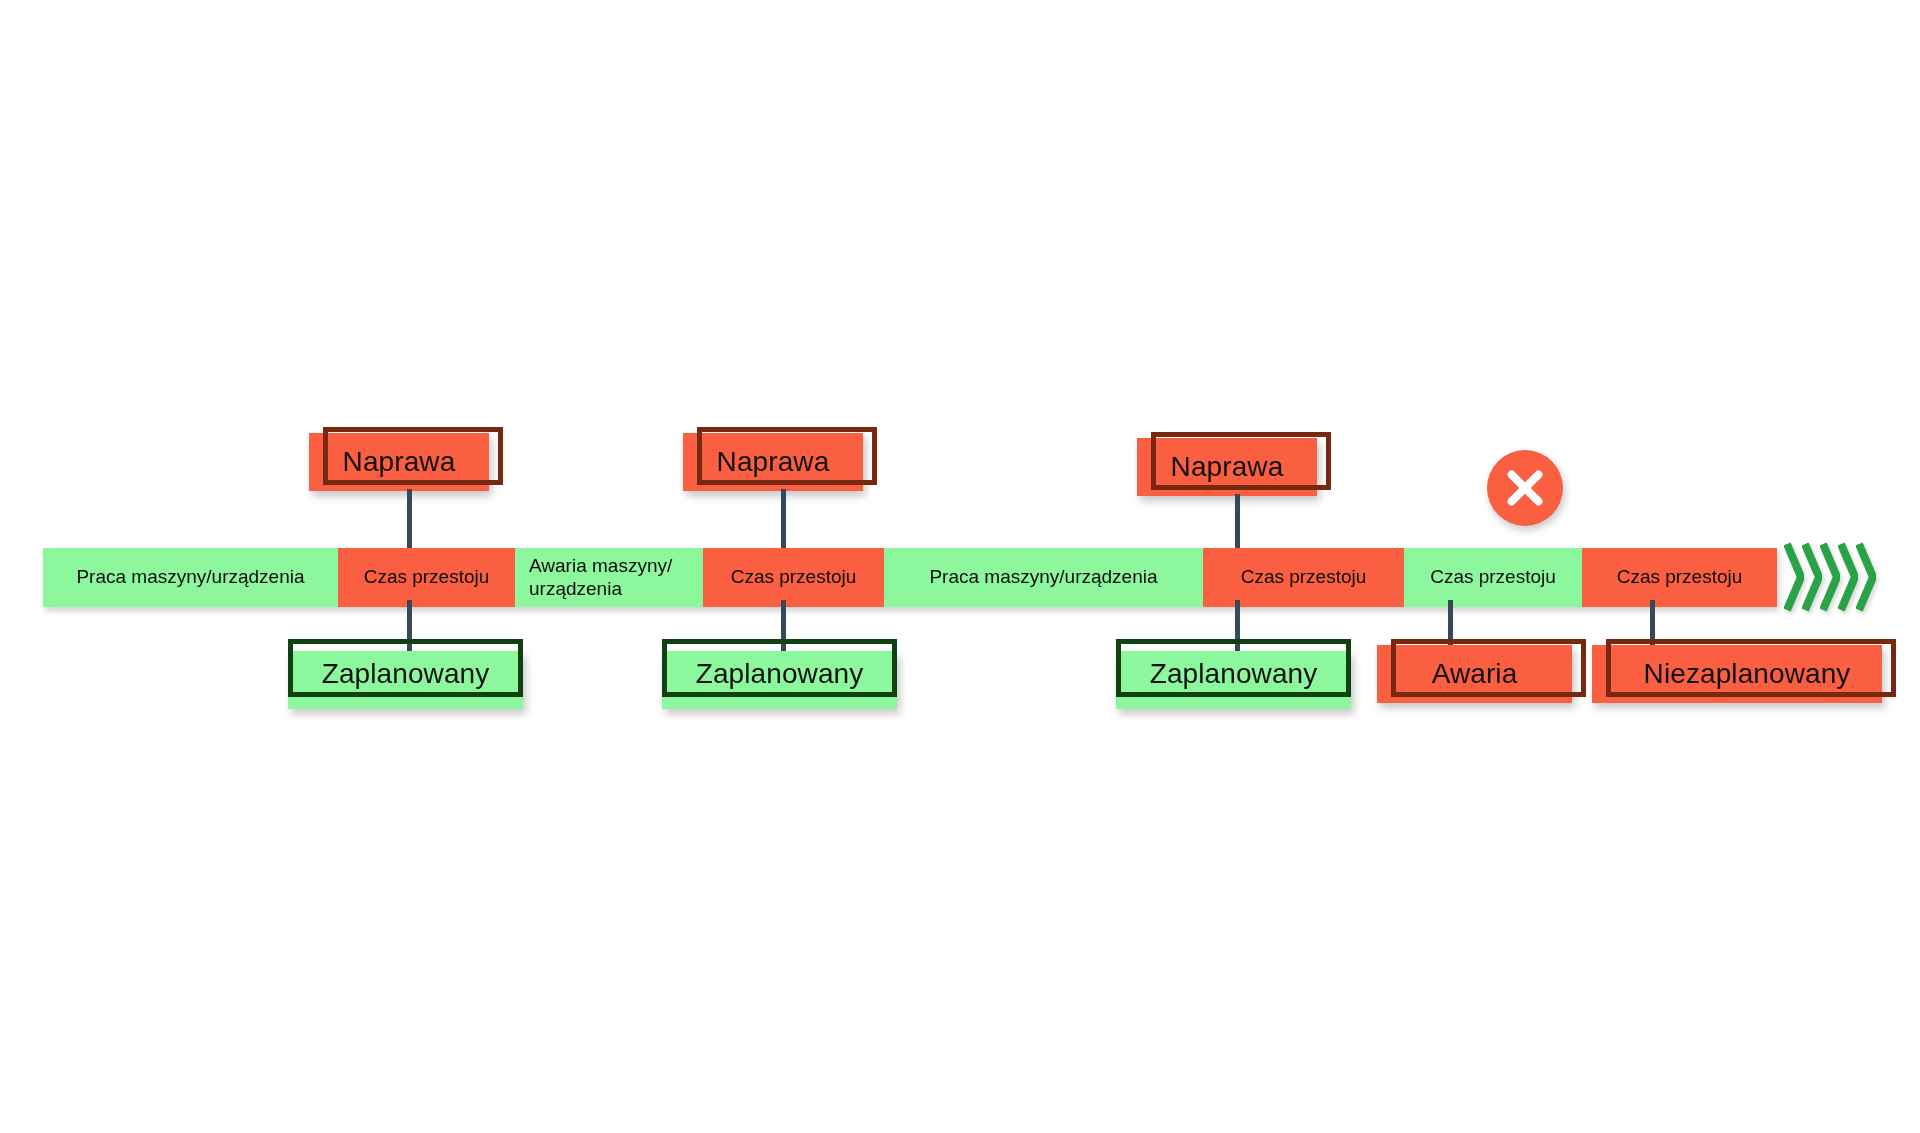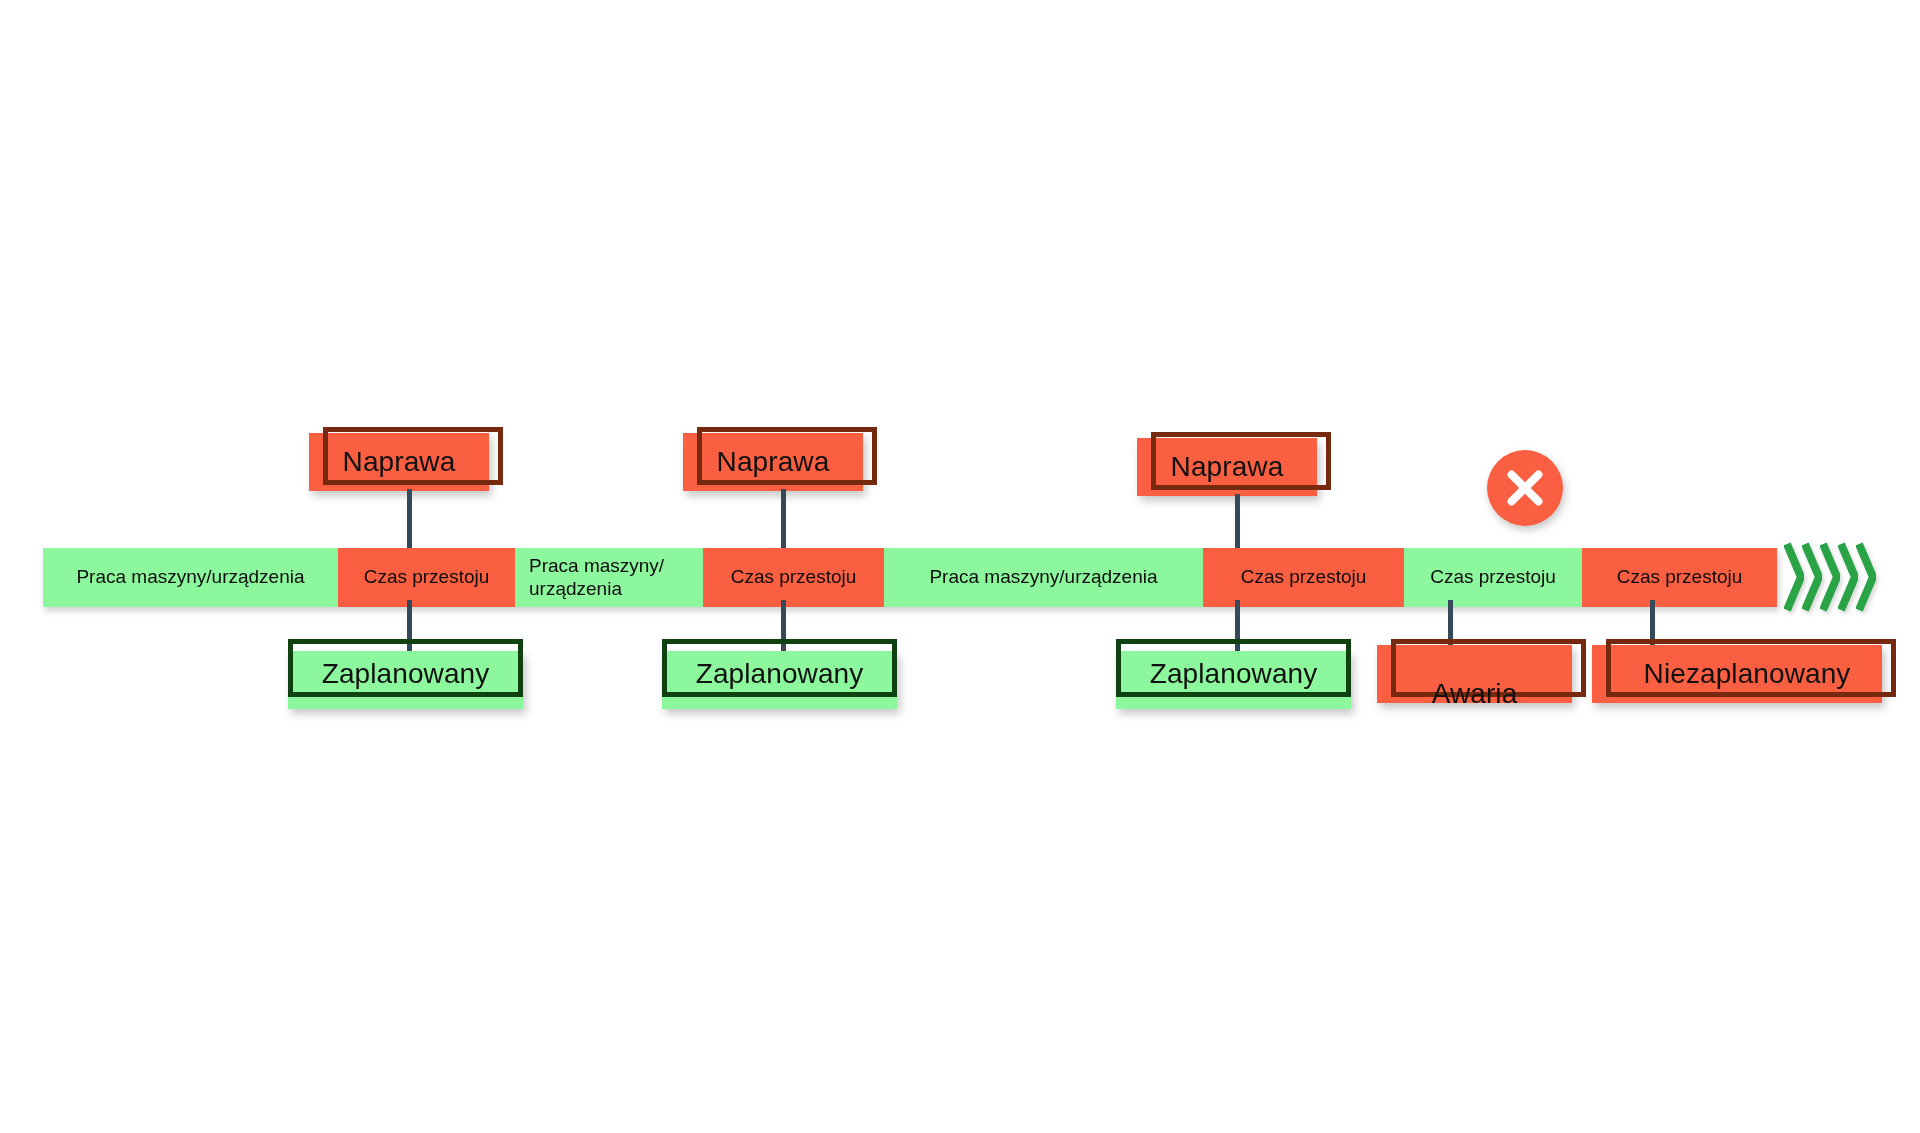--- a/index.html
+++ b/index.html
@@ -126,21 +126,21 @@
   <div class="stem" style="left:1235px; top:494px; height:55px;"></div>
 
   <div class="xcircle" style="left:1487px; top:450px;"></div>
 
   <div class="timeline">
 
     <div class="seg green" style="left:0px;    width:295px;">Praca maszyny/urządzenia</div>
 
     <div class="seg orange" style="left:295px;  width:177px;">Czas przestoju</div>
 
-    <div class="seg green" style="left:472px;  width:188px; justify-content:flex-start; padding-left:14px; text-align:left;">Praca maszyny/
+    <div class="seg green" style="left:472px;  width:188px; justify-content:flex-start; padding-left:14px; text-align:left;">Awaria maszyny/
 urządzenia</div>
 
     <div class="seg orange" style="left:660px;  width:181px;">Czas przestoju</div>
 
     <div class="seg green" style="left:841px;  width:319px;">Praca maszyny/urządzenia</div>
 
     <div class="seg orange" style="left:1160px; width:201px;">Czas przestoju</div>
 
     <div class="seg green" style="left:1361px; width:178px;">Czas przestoju</div>
 
@@ -167,21 +167,21 @@
 
   <div class="callout c-green" style="left:1116px; top:645px; width:235px; height:64px;">
     <div class="fill"></div>
     <div class="stroke" style="left:0; top:-6px;"></div>
     <div class="txt" style="top:0;">Zaplanowany</div>
   </div>
 
   <div class="callout c-orange shift-left" style="left:1391px; top:645px; width:195px; height:64px;">
     <div class="fill" style="top:0;"></div>
     <div class="stroke" style="top:-6px;"></div>
-    <div class="txt" style="top:0;margin-top:20px;">Awaria</div>
+    <div class="txt" style="top:0;">Awaria</div>
   </div>
 
   <div class="callout c-orange shift-left" style="left:1606px; top:645px; width:290px; height:64px;">
     <div class="fill" style="top:0;"></div>
     <div class="stroke" style="top:-6px;"></div>
     <div class="txt" style="top:0;margin-left:10px;">Niezaplanowany</div>
   </div>
 
   <div class="chevrons" style="left:1784px; top:540px;">
     <span class="chev">

